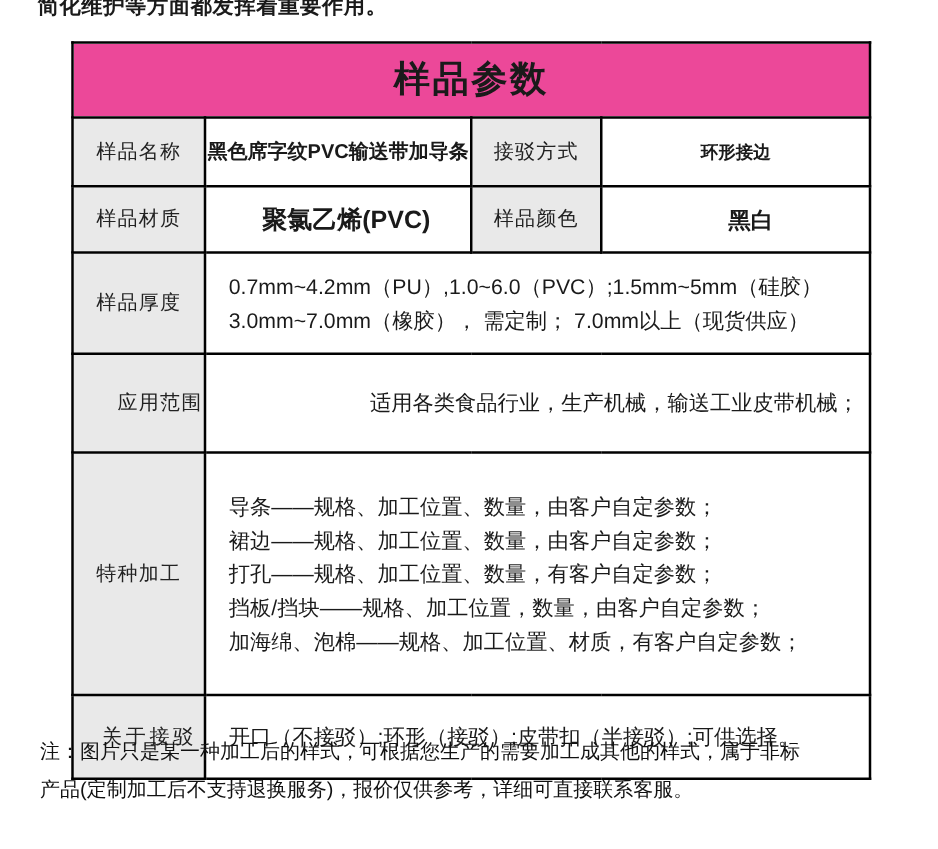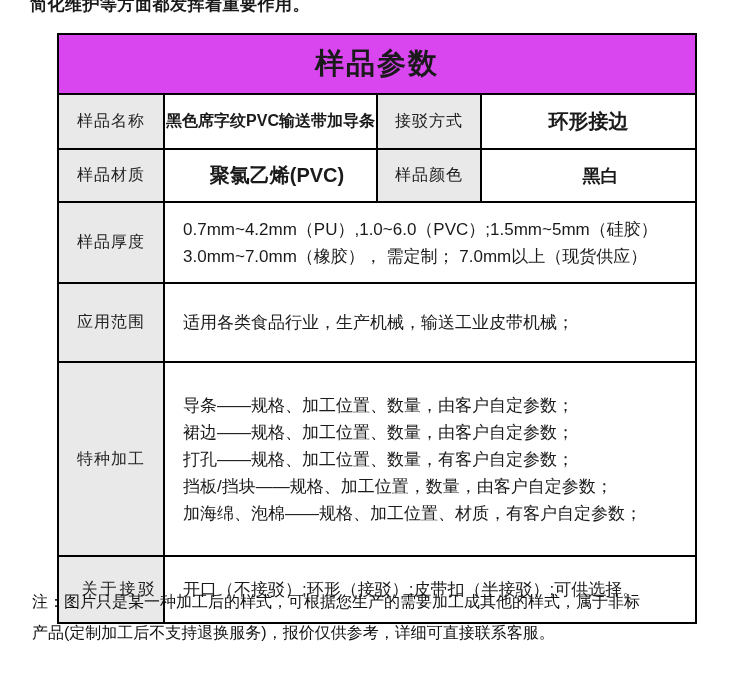--- a/index.html
+++ b/index.html
@@ -36,56 +36,56 @@
     border: 2px solid #000000;
     vertical-align: middle;
     overflow: hidden;
   }
   .title-cell {
     height: 56px;
     text-align: center;
     font-size: 29px;
     font-weight: bold;
     letter-spacing: 2px;
-    background: #d946ef;
+    background: #ec4899;
   }
   .label-cell {
     background: #e9e9e9;
     text-align: center;
     font-size: 16px;
     font-weight: normal;
     letter-spacing: 1px;
     color: #222222;
   }
   .label-spread {
     letter-spacing: 3px;
     padding-left: 18px;
   }
   .value-center {
     text-align: center;
     font-weight: bold;
   }
   .v-name   { font-size: 16px; border-radius: 11px; }
-  .v-joint  { font-size: 20px; border-radius: 14px; }
+  .v-joint  { font-size: 14px; border-radius: 14px; }
   .v-mat    { font-size: 20px; padding-left: 14px; }
   .v-color  { font-size: 18px; padding-left: 25px; }
   .content-cell {
     text-align: left;
     padding: 8px 8px 8px 18px;
     font-size: 17px;
     line-height: 27px;
     color: #1a1a1a;
   }
   .content-cell .line {
     white-space: nowrap;
   }
   .r1 td { height: 51px; }
   .r2 td { height: 49px; margin-top: 36px; }
   .r3 td { height: 63px; }
-  .r4 td { height: 61px; }
+  .r4 td { height: 61px; text-align: right; }
   .r5 td { height: 176px; }
   .r6 td { height: 49px; }
   .note-text {
     position: absolute;
     left: 32px;
     top: 586px;
     width: 700px;
     font-size: 16px;
     line-height: 31px;
     color: #111111;

